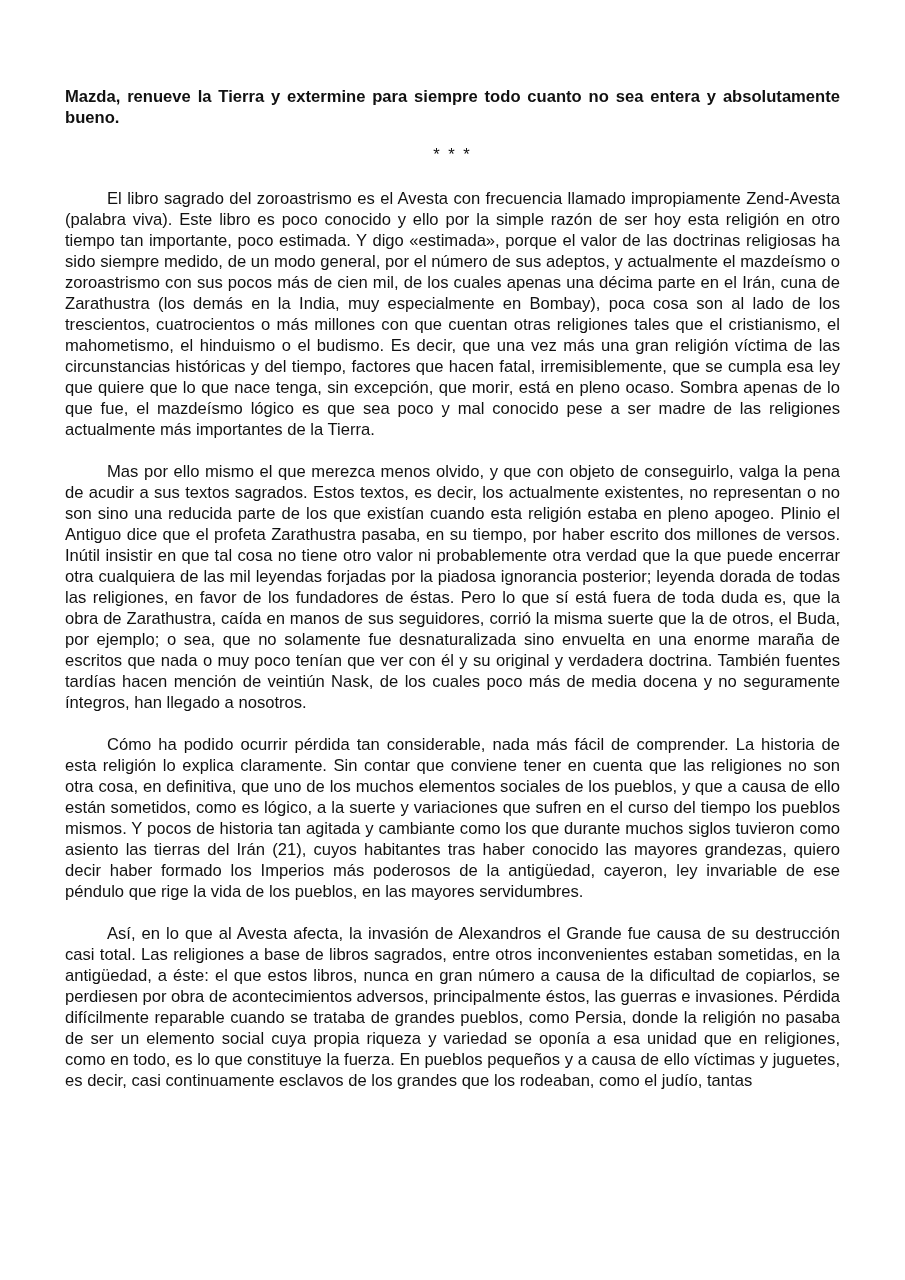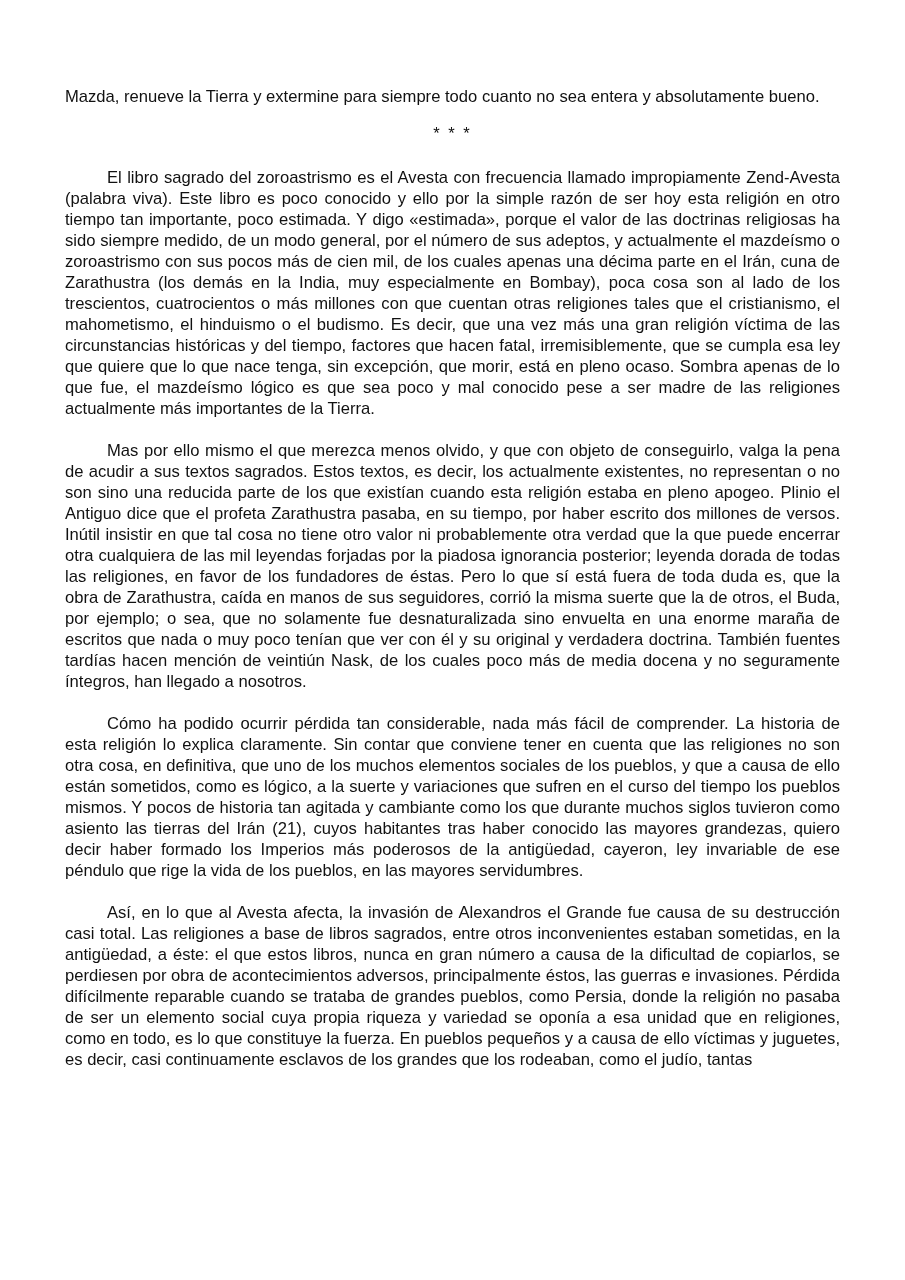--- a/index.html
+++ b/index.html
@@ -23,20 +23,21 @@
       line-height: 21px;
       color: #111111;
     }
     .p {
       margin: 0;
       text-align: justify;
       text-indent: 42px;
     }
     .p.noindent {
       text-indent: 0;
+      font-weight: bold;
     }
     .gap {
       height: 21px;
     }
     .separator {
       text-align: center;
       margin: 0;
       padding-top: 8px;
       padding-bottom: 0;
       letter-spacing: 2px;

